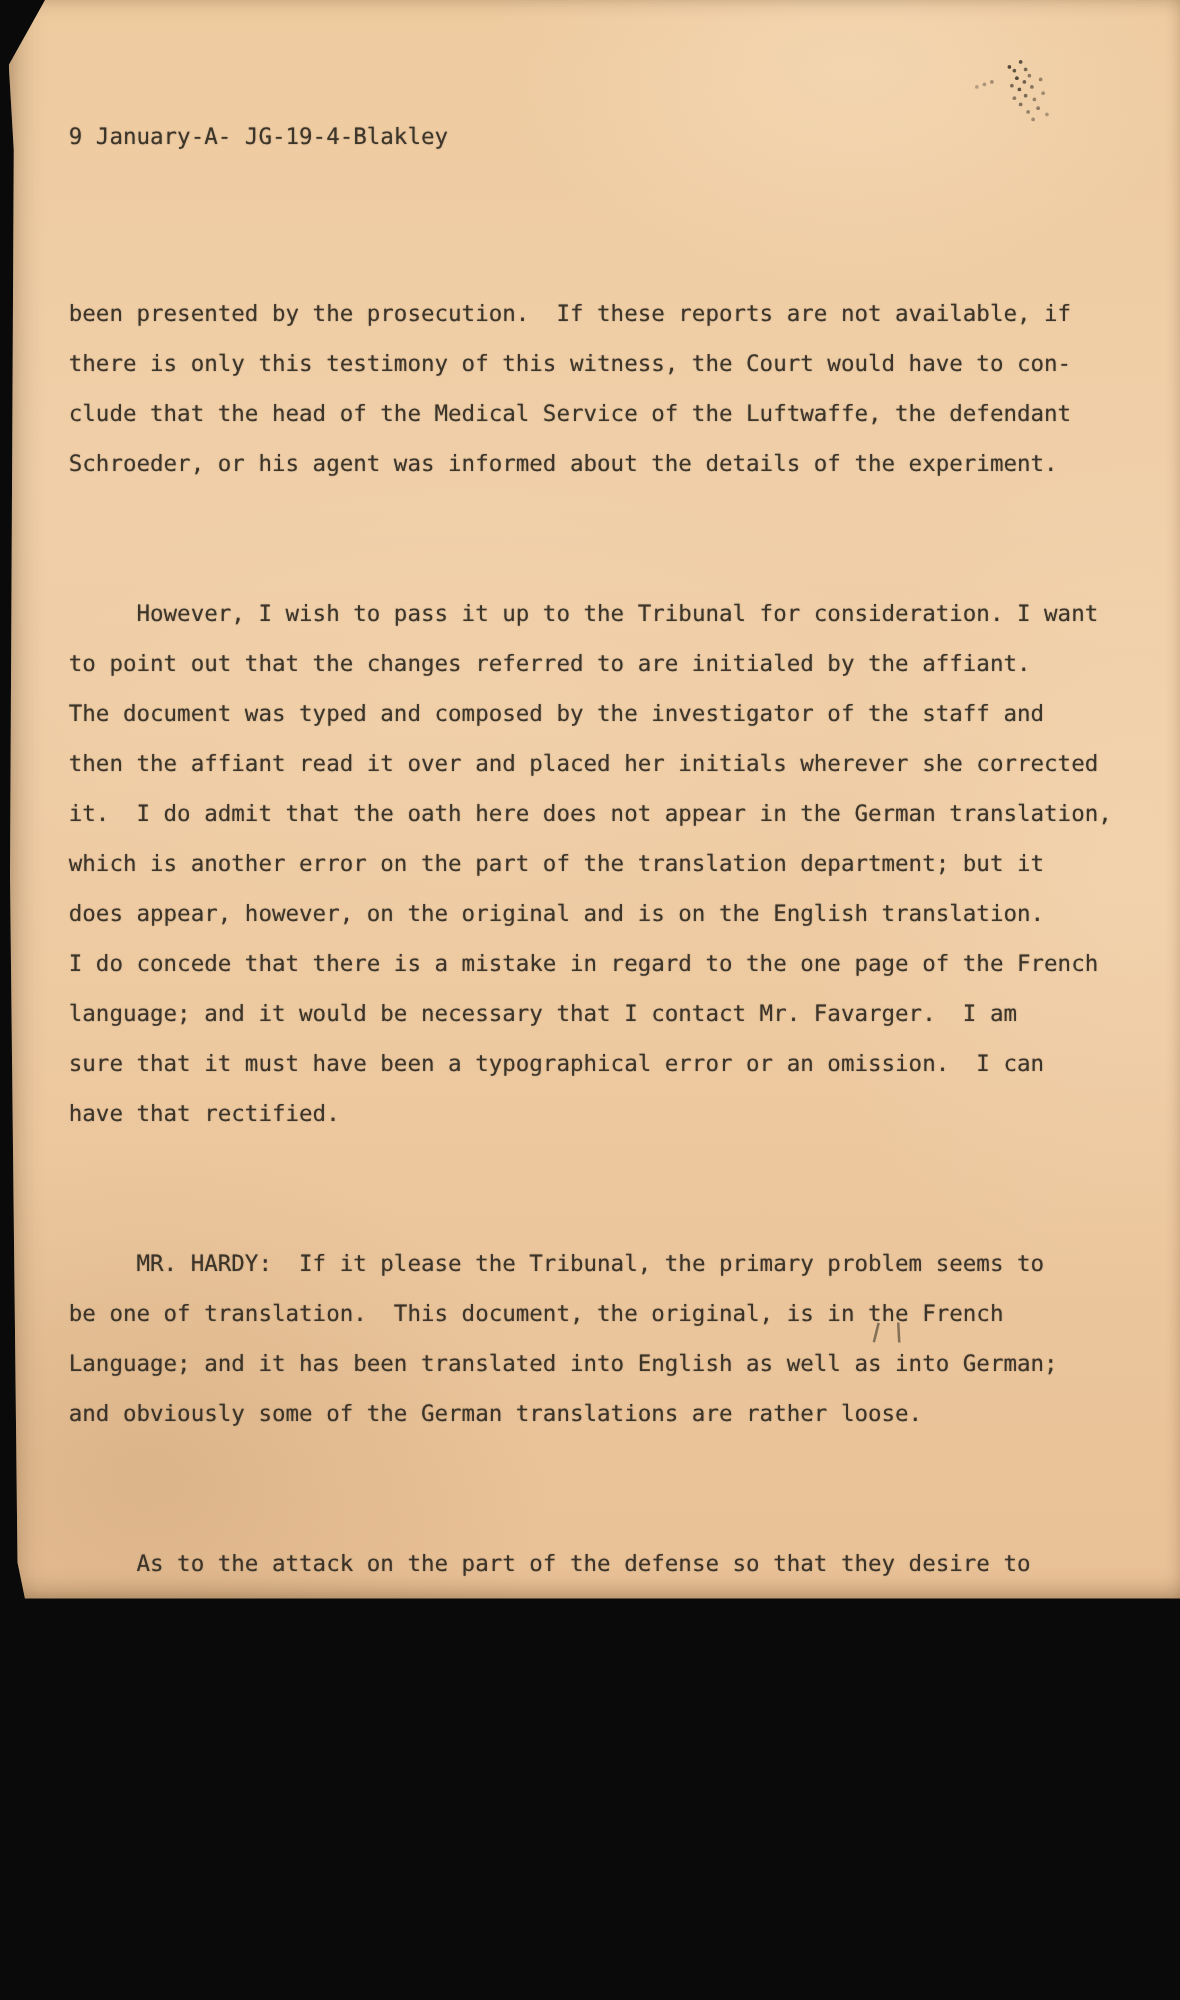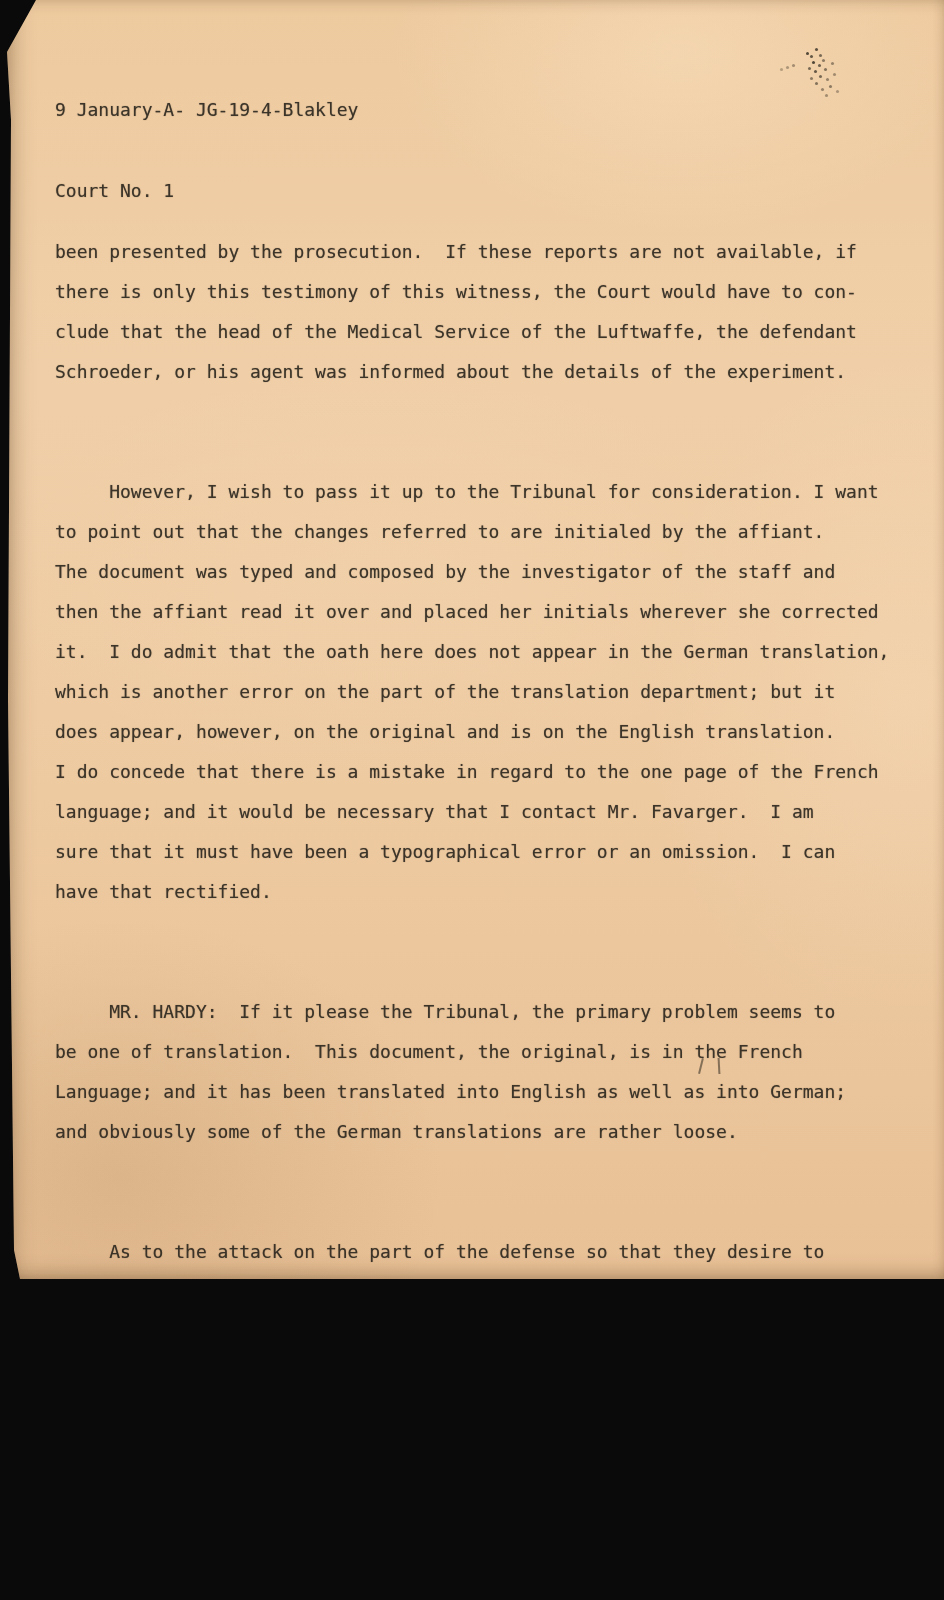--- a/index.html
+++ b/index.html
@@ -129,21 +129,20 @@
   .stray-marks::after  { left: 24px; transform: rotate(-3deg); }
 </style>
 </head>
 <body>
 
 <div class="scan">
   <div class="paper">
 
     <div class="header-block typewriter">
       <div>9 January-A- JG-19-4-Blakley</div>
-      <div>Court No. 1</div>
     </div>
 
     <div class="ink-smudge"></div>
 
     <div class="body-block typewriter">
       <p>been presented by the prosecution.  If these reports are not available, if
 there is only this testimony of this witness, the Court would have to con-
 clude that the head of the Medical Service of the Luftwaffe, the defendant
 Schroeder, or his agent was informed about the details of the experiment.</p>
       <p>     However, I wish to pass it up to the Tribunal for consideration. I want

